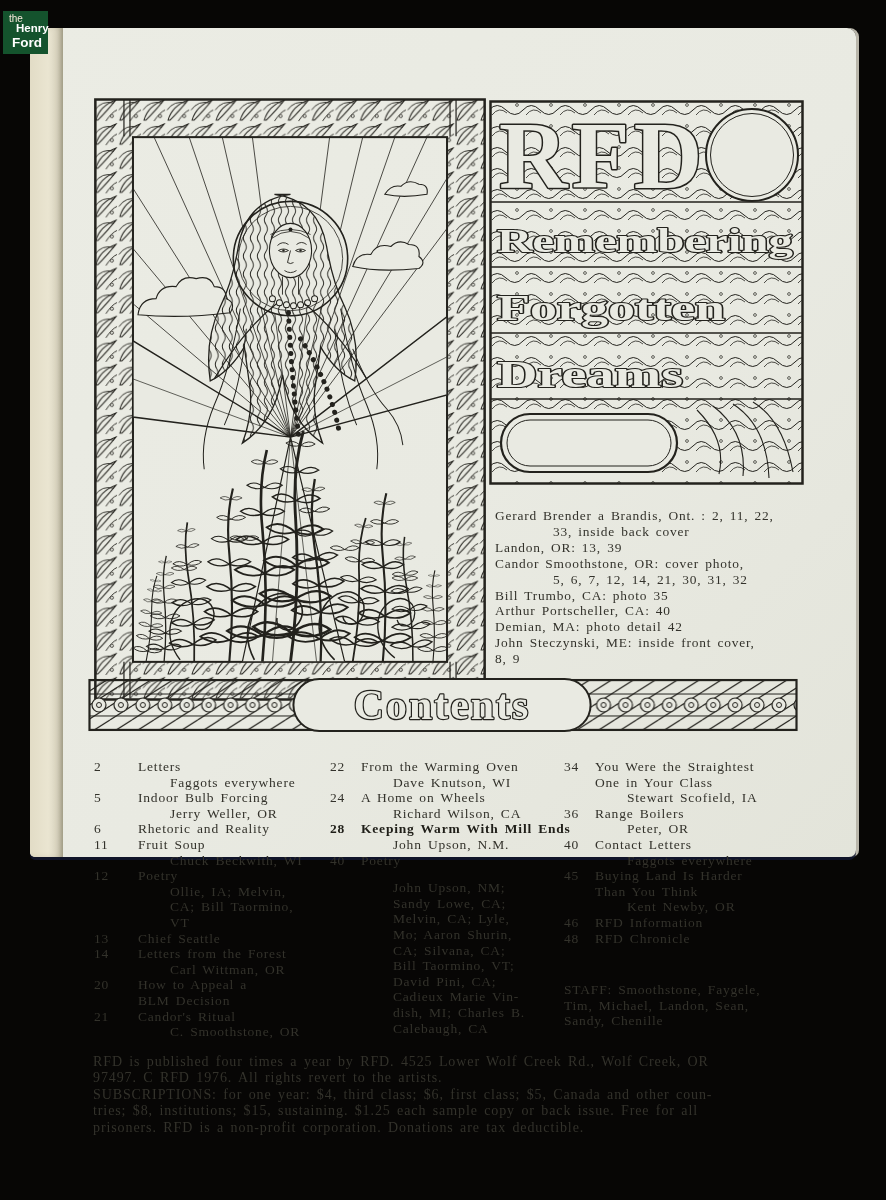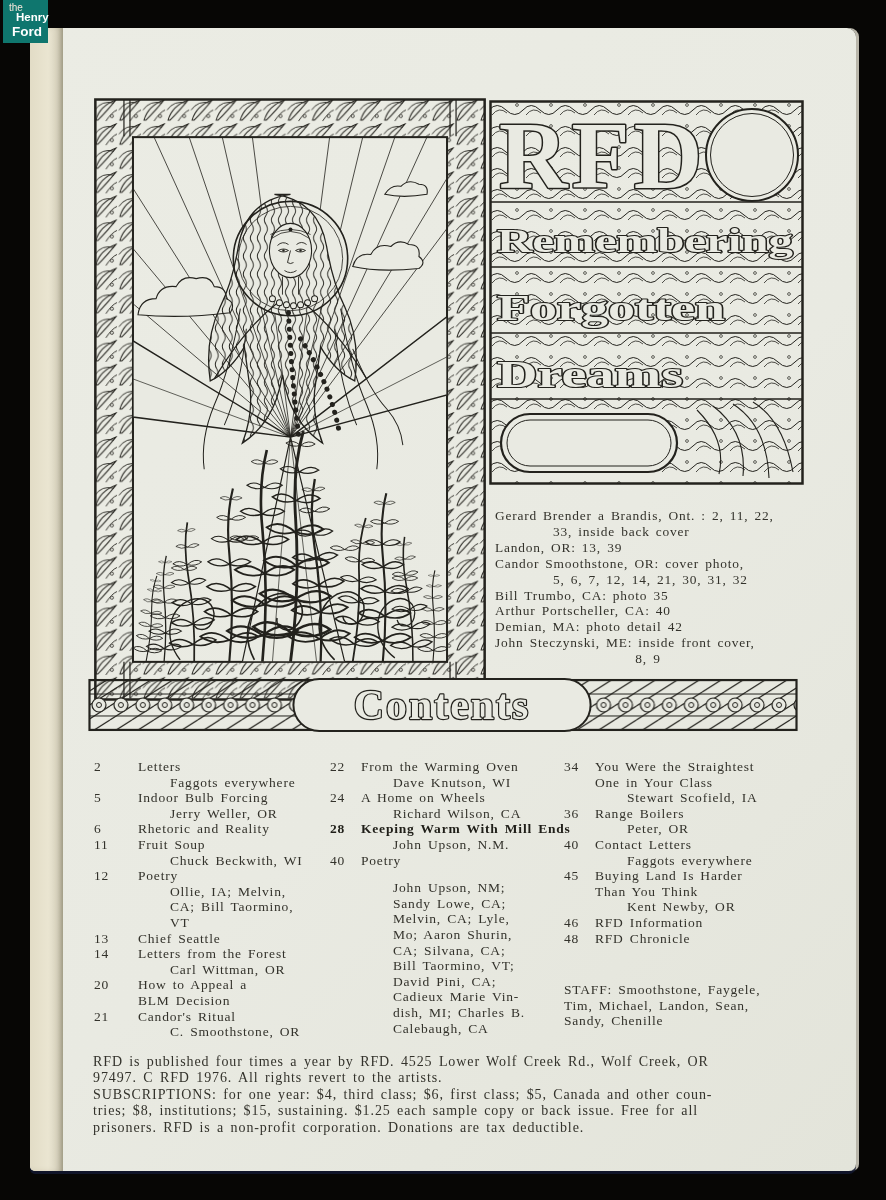--- a/index.html
+++ b/index.html
@@ -2,47 +2,47 @@
 <html><head>
 <meta charset="utf-8">
 <style>
   html,body{margin:0;padding:0}
   body{
     width:886px;height:1200px;position:relative;overflow:hidden;
     background:#070605;
     font-family:"Liberation Serif","DejaVu Serif",serif;
   }
   
-  #hf-logo{position:absolute;left:3px;top:0;width:45px;height:43px;background:#0f766e;z-index:5}
+  #hf-logo{position:absolute;left:3px;top:11px;width:45px;height:43px;background:#14532d;z-index:5}
   #hf-logo .the{position:absolute;left:6px;top:3px;font:10px/1 "Liberation Sans",sans-serif;color:#f6e7da}
   #hf-logo .henry{position:absolute;left:13px;top:12px;font:bold 11.5px/1 "Liberation Sans",sans-serif;color:#fff}
   #hf-logo .ford{position:absolute;left:9px;top:25px;font:bold 13.5px/1 "Liberation Sans",sans-serif;color:#fff}
   
   #page{
-    position:absolute;left:30px;top:28px;width:826px;height:1143px;
+    position:absolute;left:30px;top:28px;width:826px;height:829px;
     background:linear-gradient(135deg,#ebece4 0%,#e9eae2 55%,#e3e4da 100%);
     border-radius:10px 9px 7px 5px;
     box-shadow:0 3px 0 rgba(18,24,48,.85), 3px 0 0 rgba(205,202,188,.9);
   }
   #spine{
     position:absolute;left:0;top:0;width:33px;height:100%;
     background:linear-gradient(90deg,#e2dcc6 0%,#eae5d1 55%,#d8d3bf 88%,#c8c4b1 100%);
     border-radius:10px 0 0 5px;
     box-shadow:inset -6px 0 7px -4px rgba(95,88,60,.5);
   }
   
   #art-left{position:absolute;left:63px;top:70px;width:394px;height:603px}
   #art-right{position:absolute;left:459px;top:72px;width:315px;height:385px}
   #contents-band{position:absolute;left:58px;top:648px;width:710px;height:58px}
   svg{display:block;width:100%;height:100%}
   
   .typed{color:#33322b;letter-spacing:.8px;word-spacing:2px}
   #credits{position:absolute;left:465px;top:480px;width:312px;font:13.4px/15.9px "Liberation Serif",serif;white-space:nowrap}
   #credits .i1{padding-left:58px}
-  #credits .right{text-align:center;padding-right:6px}
+  #credits .right{text-align:left;padding-right:6px}
   .toc{position:absolute;top:731px;font:13.5px/15.6px "Liberation Serif",serif;white-space:nowrap}
   #col1{left:64px;width:238px}
   #col2{left:300px;width:238px}
   #col3{left:534px;width:266px}
   .crow{display:flex}
   .cnum{flex:0 0 44px}
   #col2 .cnum,#col3 .cnum{flex:0 0 31px}
   .i1{padding-left:32px}
   .b{font-weight:bold;color:#1f1e18}
   .sp12{height:12px}

